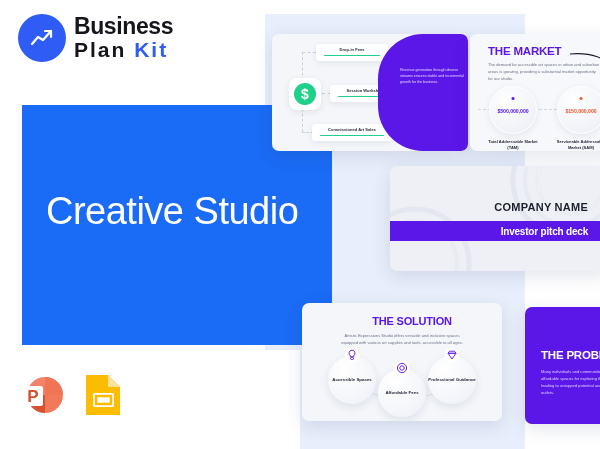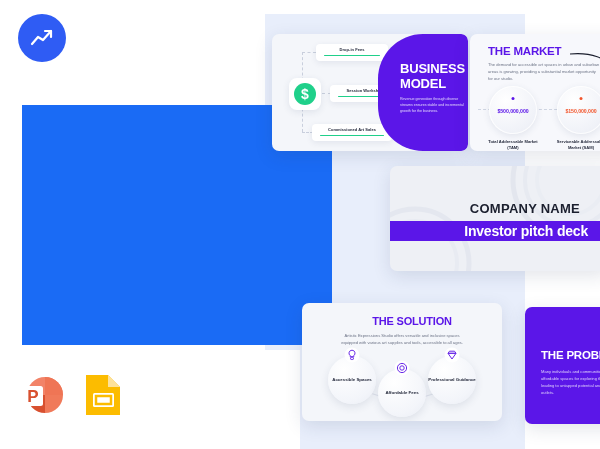--- a/index.html
+++ b/index.html
@@ -108,28 +108,28 @@
   .mk-dot { position:absolute; left:50%; top: 11px; transform: translateX(-50%); width:3px; height:3px; border-radius:50%; }
   .mk-val { position:absolute; left: 0; right:0; top: 22px; font-size: 5.2px; font-weight: 800; letter-spacing: -.05px; }
   .mk-cap { font-size: 4.1px; font-weight:700; color:#262b3d; line-height:1.5; margin-top: 5px; }
   .mk-dashline { position:absolute; left: 8px; top: 75px; width: 140px; border-top: 1px dashed #cfd5e2; }
 
   
   #slide-investor { left: 390px; top: 166px; width: 218px; height: 105px; background:#eef0f5; }
   .inv-rings { position:absolute; right:-18px; top:-46px; width: 130px; height: 130px; }
   .inv-rings2 { position:absolute; left:-30px; bottom:-52px; width: 120px; height: 120px; }
   .inv-company {
-    position:absolute; left: 0; right: 28px; top: 35px; text-align:right;
-    font-size: 13px; font-weight: 800; color:#1b1f2e; letter-spacing: .25px;
+    position:absolute; left: 0; right: 20px; top: 35px; text-align:right;
+    font-size: 11px; font-weight: 800; color:#1b1f2e; letter-spacing: .25px;
   }
   .inv-band {
     position:absolute; left: 0; right: 0; top: 55px; height: 20px; background:#5b16e8;
     display:flex; align-items:center; justify-content:flex-end; padding-right: 20px;
   }
-  .inv-band span { color:#ffffff; font-size: 14px; font-weight: 800; letter-spacing: -0.2px; padding-left: 45px; }
+  .inv-band span { color:#ffffff; font-size: 10px; font-weight: 800; letter-spacing: -0.2px; padding-left: 45px; }
 
   
   #slide-solution { left: 302px; top: 303px; width: 200px; height: 118px; background:#f4f6fa; }
   .sol-title { position:absolute; left:0; right:0; top: 12px; text-align:center; color:#5b16e8; font-size: 11px; font-weight: 800; letter-spacing:-.2px;margin-left:20px;}
   .sol-body { position:absolute; left: 36px; right:36px; top: 29px; text-align:center; color:#6b7285; font-size: 4.1px; line-height:1.75; }
   .sol-node { position:absolute; text-align:center; }
   .sol-circle {
     width: 48px; height: 48px; border-radius:50%;
     background: radial-gradient(circle at 34% 28%, #ffffff 0%, #f3f5fa 68%, #e9ecf4 100%);
     box-shadow: 0 3px 9px rgba(40,55,95,.11);
@@ -164,23 +164,31 @@
   <div class="bg-band-2"></div>
   <div class="bg-white-bottom"></div>
 
   <div class="logo-wrap">
     <div class="logo-mark">
       <svg width="30" height="30" viewBox="0 0 30 30">
         <polyline points="5,21 11,14 16,17 24,8" fill="none" stroke="#ffffff" stroke-width="2.2" stroke-linecap="round" stroke-linejoin="round"></polyline>
         <polyline points="18,8 24,8 24,14" fill="none" stroke="#ffffff" stroke-width="2.2" stroke-linecap="round" stroke-linejoin="round"></polyline>
       </svg>
     </div>
+    <div class="logo-text">
+      <div class="logo-l1">Business</div>
+      <div class="logo-l2">
+        <span class="logo-plan">Plan</span>
+        <span class="logo-kit">Kit</span>
+      </div>
+    </div>
   </div>
 
   <div class="hero"></div>
+  <div class="hero-title">Creative Studio</div>
 
   <div class="slide" id="slide-business">
     <div class="bm-left">
       <div class="bm-dash" id="bm-d-v"></div>
       <div class="bm-dash" id="bm-d-h1"></div>
       <div class="bm-dash" id="bm-d-h2"></div>
       <div class="bm-dash" id="bm-d-h3"></div>
       <div class="bm-dollar">
         <div class="bm-dollar-circle">$</div>
       </div>
@@ -192,21 +200,20 @@
         <span>Session Workshops</span>
         <i></i>
       </div>
       <div class="bm-pill" id="bm-pill-3">
         <span>Commissioned Art Sales</span>
         <i></i>
       </div>
     </div>
     <div class="bm-purple">
       <div class="bm-purple-inner">
-        <div class="bm-title">BUSINESS MODEL</div>
         <div class="bm-body">Revenue generation through diverse streams ensures stable and incremental growth for the business.</div>
       </div>
     </div>
   </div>
 
   <div class="slide" id="slide-market">
     <div class="mk-title">THE MARKET</div>
     <div class="mk-arrow">
       <svg width="52" height="26" viewBox="0 0 52 26">
         <path d="M2 4 C 22 2, 40 8, 46 20" fill="none" stroke="#1b1f2e" stroke-width="1.1"></path>

